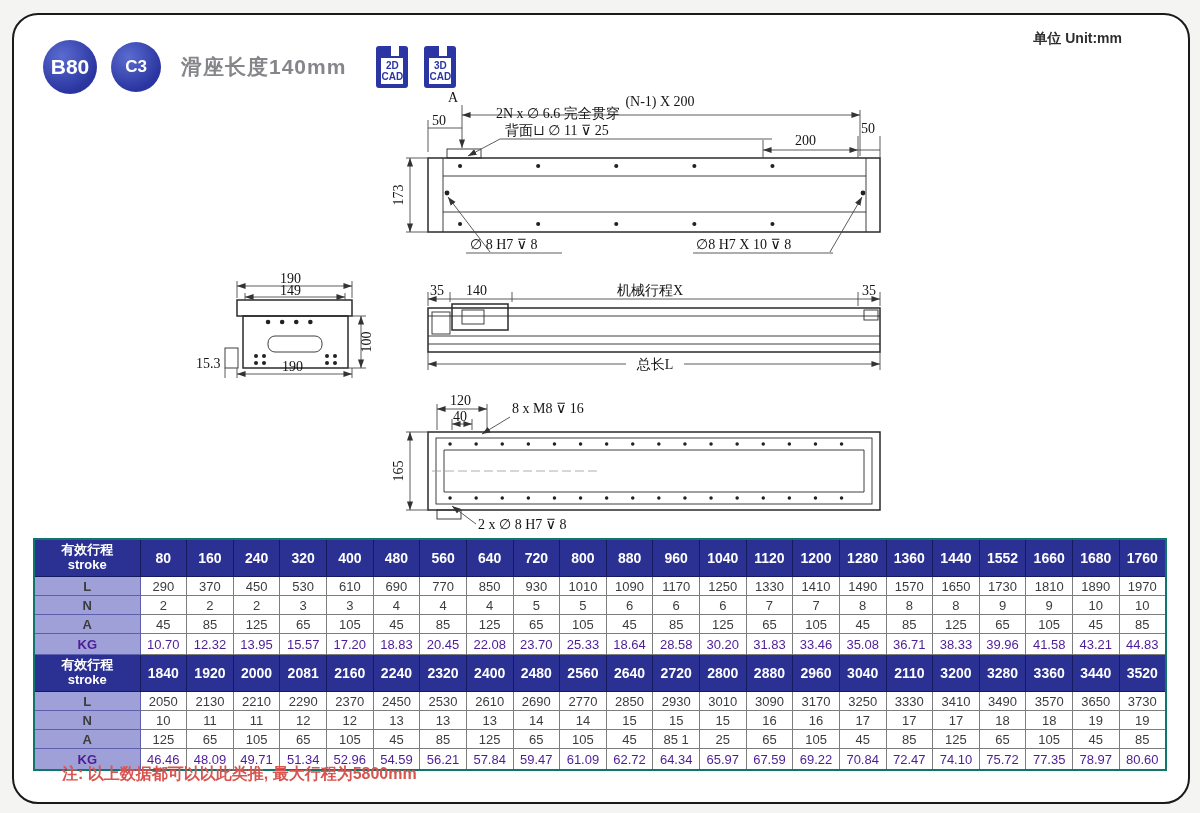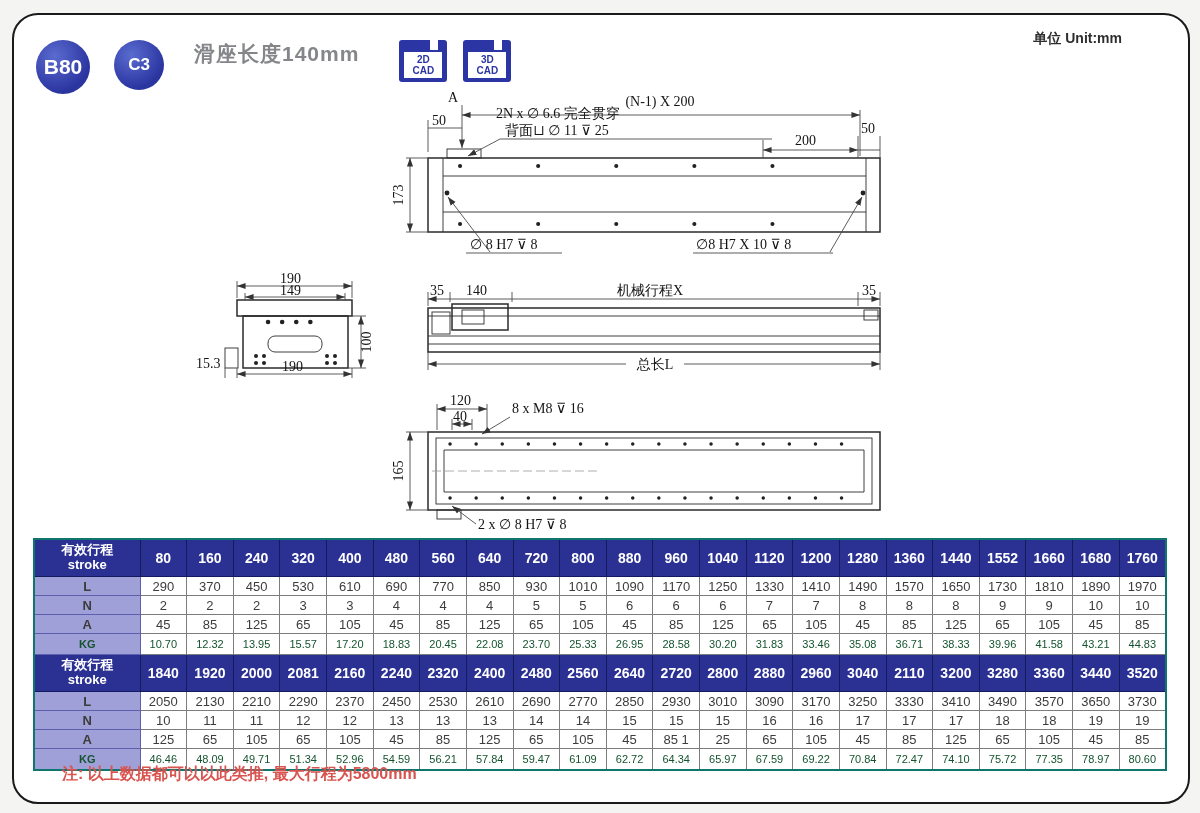--- a/index.html
+++ b/index.html
@@ -2,28 +2,28 @@
 <html><head>
 <meta charset="utf-8">
 <style>
   html,body{margin:0;padding:0;}
   body{width:1200px;height:813px;background:#f4f4f2;position:relative;overflow:hidden;
        font-family:"Liberation Sans",sans-serif;}
   .sheet{position:absolute;left:12px;top:13px;width:1174px;height:787px;background:#fff;
          border:2.5px solid #1a1a1a;border-radius:26px;}
 
   
-  .brand-row{position:absolute;left:36px;top:40px;display:flex;gap:24px;z-index:5;}
+  .brand-row{position:absolute;left:43px;top:40px;display:flex;align-items:center;gap:14px;z-index:5;}
   .badge{border-radius:50%;background:radial-gradient(circle at 35% 30%,#5a6cd0,#2b35a0 70%);
          color:#fff;display:flex;align-items:center;justify-content:center;font-weight:700;}
   .badge.b80{width:54px;height:54px;font-size:21px;}
   .badge.c3{width:50px;height:50px;font-size:17px;}
   .subtitle{color:#85868a;font-size:21px;font-weight:600;margin-left:6px;letter-spacing:1px;}
   .cad-group{display:flex;gap:16px;margin-left:16px;}
-  .cad{position:relative;width:48px;height:42px;background:#2b35a3;border-radius:3px;cursor:pointer;}
+  .cad{position:relative;width:32px;height:42px;background:#2b35a3;border-radius:3px;cursor:pointer;}
   .cad::before{content:"";position:absolute;top:0;right:9px;width:8px;height:10px;background:#fff;}
   .cad .cad-label{position:absolute;left:5px;right:5px;bottom:4px;height:26px;background:#fff;
        color:#2b35a3;font-size:10px;font-weight:700;line-height:1.15;display:flex;flex-direction:column;
        align-items:center;justify-content:center;}
   .unit-label{position:absolute;right:78px;top:30px;font-size:14px;color:#2e2e2e;font-weight:600;z-index:5;}
 
   
   svg.draw{position:absolute;left:0;top:0;z-index:2;}
   svg.draw .bl{stroke:#2b2b2b;stroke-width:1.5;fill:none;}
   svg.draw .tl{stroke:#2b2b2b;stroke-width:0.9;fill:none;}
@@ -35,21 +35,21 @@
   
   table.stroke-table{position:absolute;left:33px;top:538px;width:1134px;z-index:3;
       border-collapse:collapse;table-layout:fixed;border:2px solid #0f766e;background:#fff;}
   .stroke-table td{border:1px solid #7d7d7d;text-align:center;padding:0;white-space:nowrap;overflow:hidden;}
   .stroke-table col.c-lbl{width:106px;}
   .stroke-table tr.t-hdr td{background:#2b3193;color:#fff;font-weight:700;font-size:14px;height:36px;border-color:#141a5e;}
   .stroke-table tr.t-hdr td.lbl{background:#2b3193;color:#fff;}
   .stroke-table tr.t-hdr td.lbl div{font-size:13px;line-height:1.15;font-weight:700;}
   .stroke-table td.lbl{background:#9fa0d8;color:#1b2170;font-weight:700;font-size:13px;border-color:#5c5fae;}
   .stroke-table tr.t-data td{font-size:13px;height:18px;color:#3c3c3c;}
-  .stroke-table tr.t-kg td{font-size:11px;height:20px;color:#14532d;}
+  .stroke-table tr.t-kg td{font-size:13px;height:20px;color:#4c1d95;}
 
   .note{position:absolute;left:62px;top:764px;color:#d9534f;font-size:16px;font-weight:600;z-index:4;}
 </style>
 </head>
 <body>
 
 <div class="sheet"></div>
 
 <div class="brand-row">
   <div class="badge b80">B80</div>
@@ -341,21 +341,21 @@
         <td>10.70</td>
         <td>12.32</td>
         <td>13.95</td>
         <td>15.57</td>
         <td>17.20</td>
         <td>18.83</td>
         <td>20.45</td>
         <td>22.08</td>
         <td>23.70</td>
         <td>25.33</td>
-        <td>26.95</td>
+        <td>18.64</td>
         <td>28.58</td>
         <td>30.20</td>
         <td>31.83</td>
         <td>33.46</td>
         <td>35.08</td>
         <td>36.71</td>
         <td>38.33</td>
         <td>39.96</td>
         <td>41.58</td>
         <td>43.21</td>

